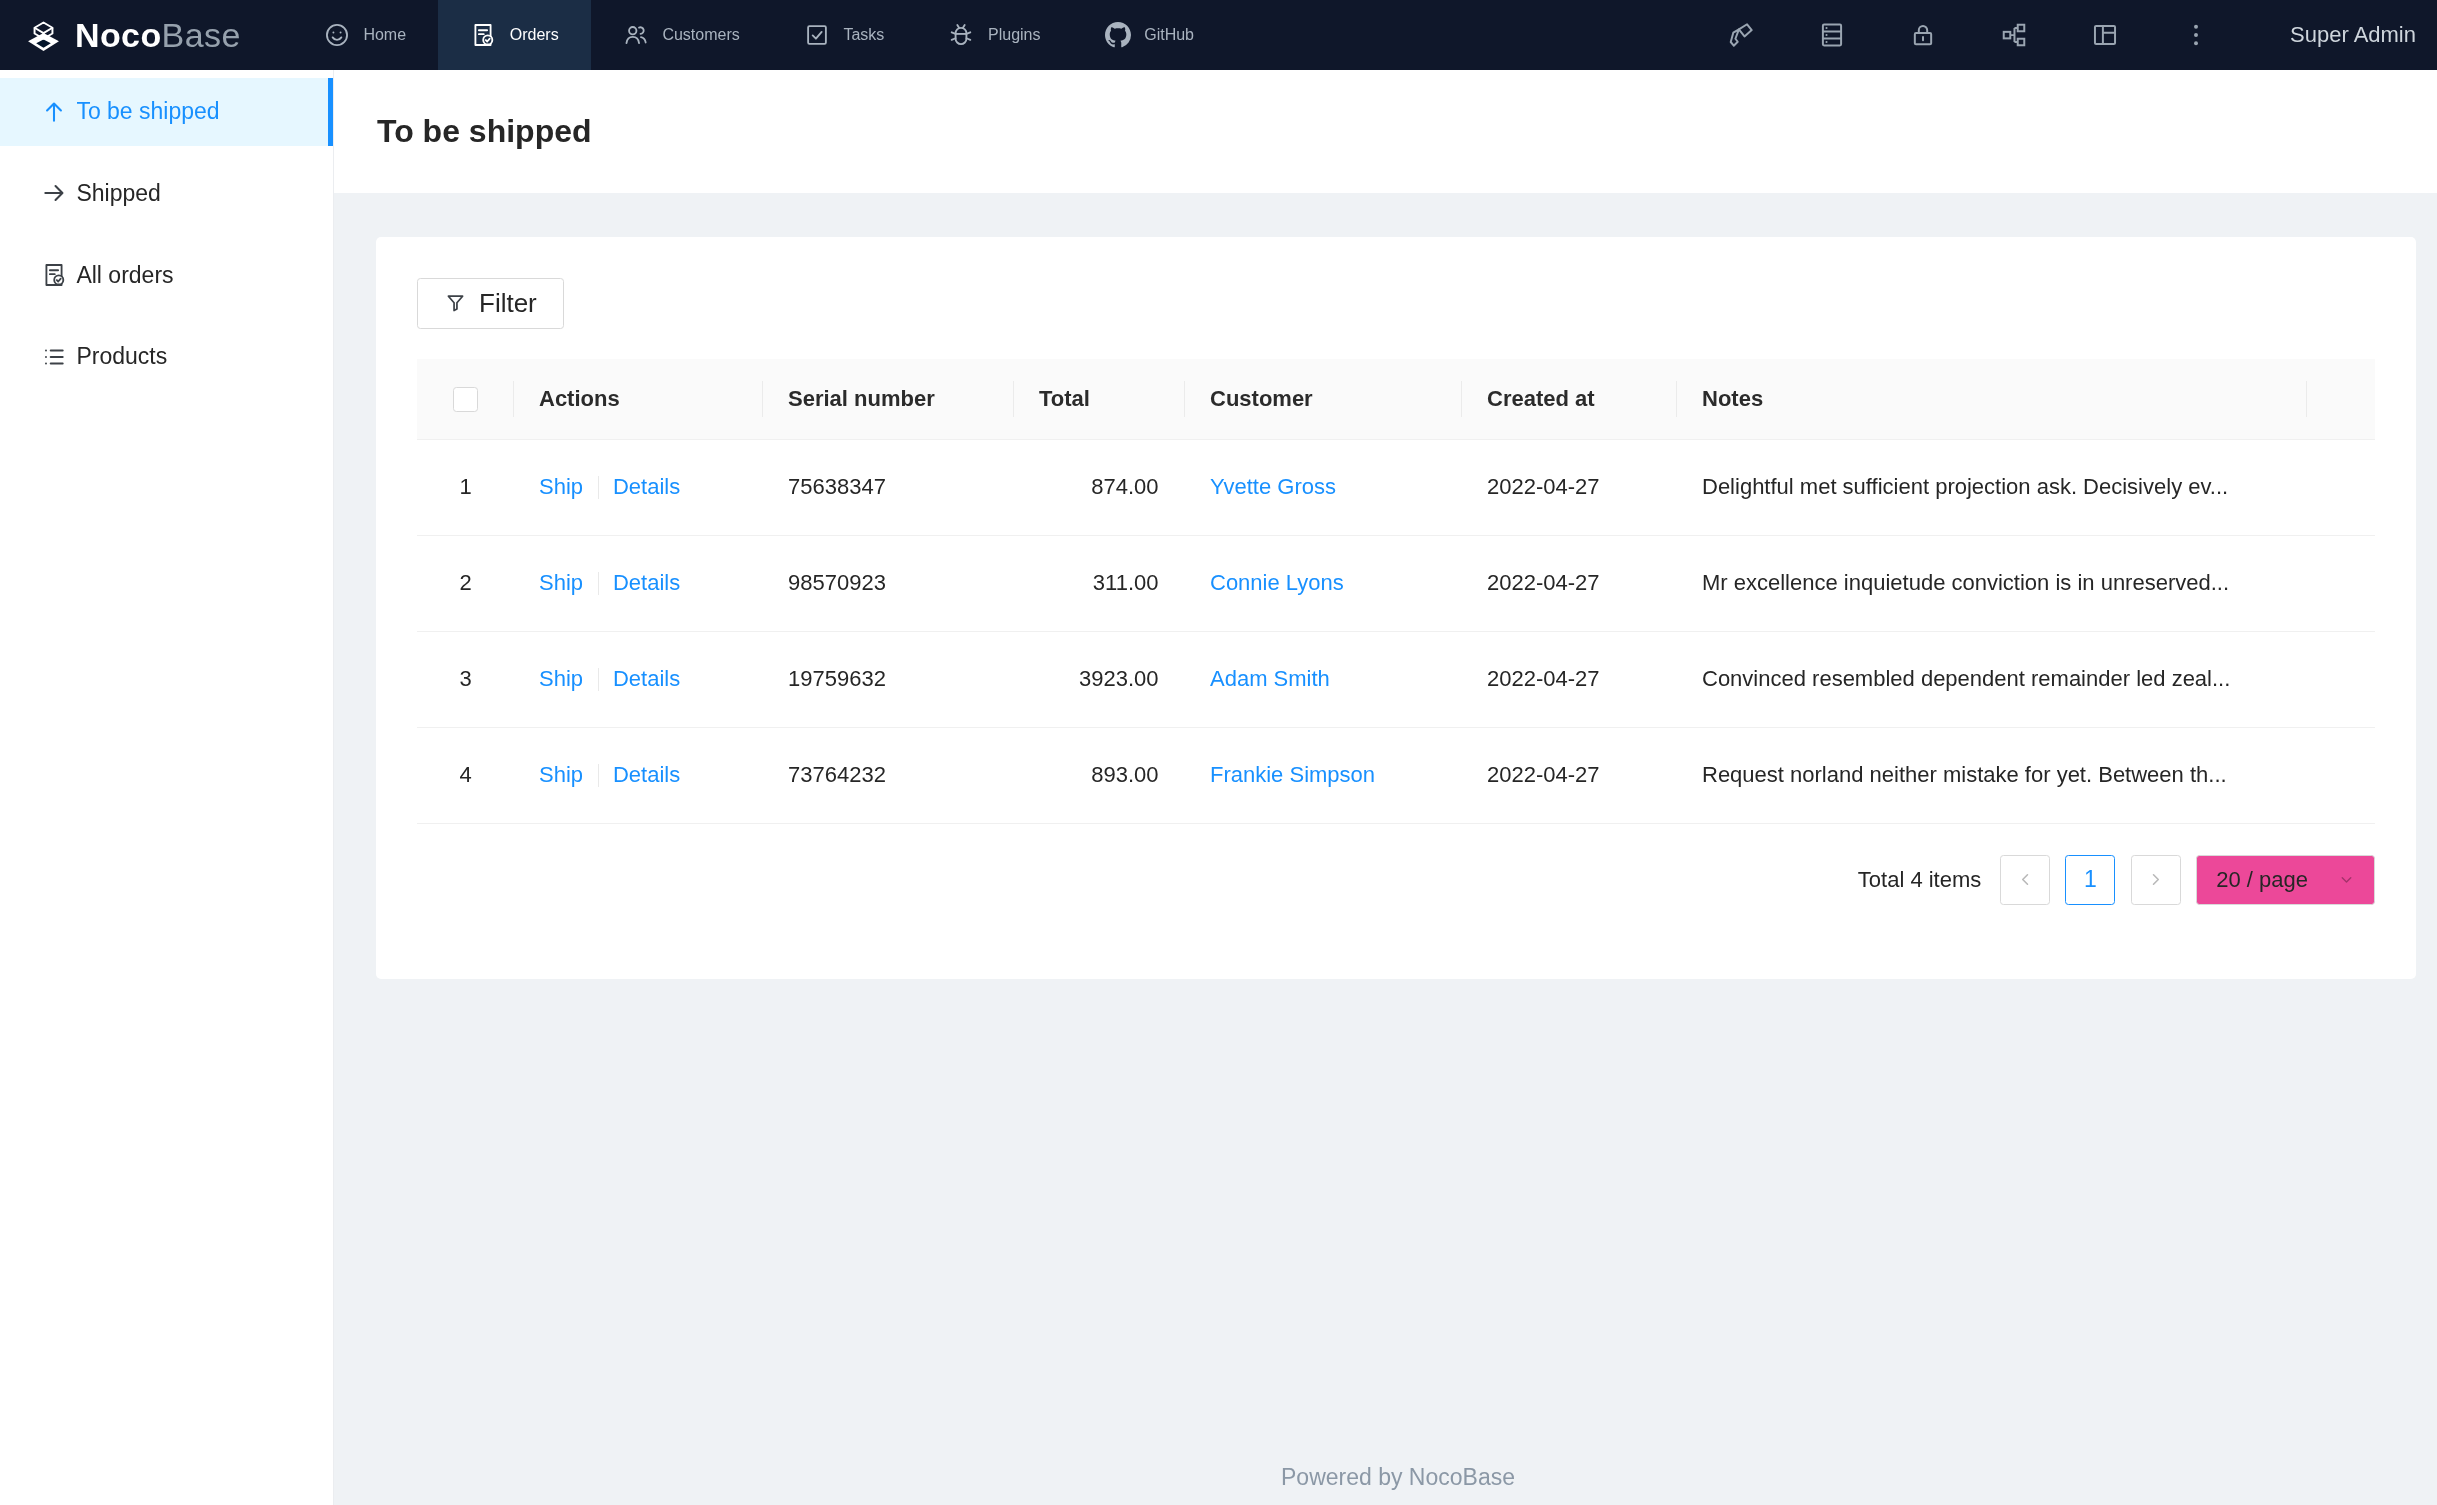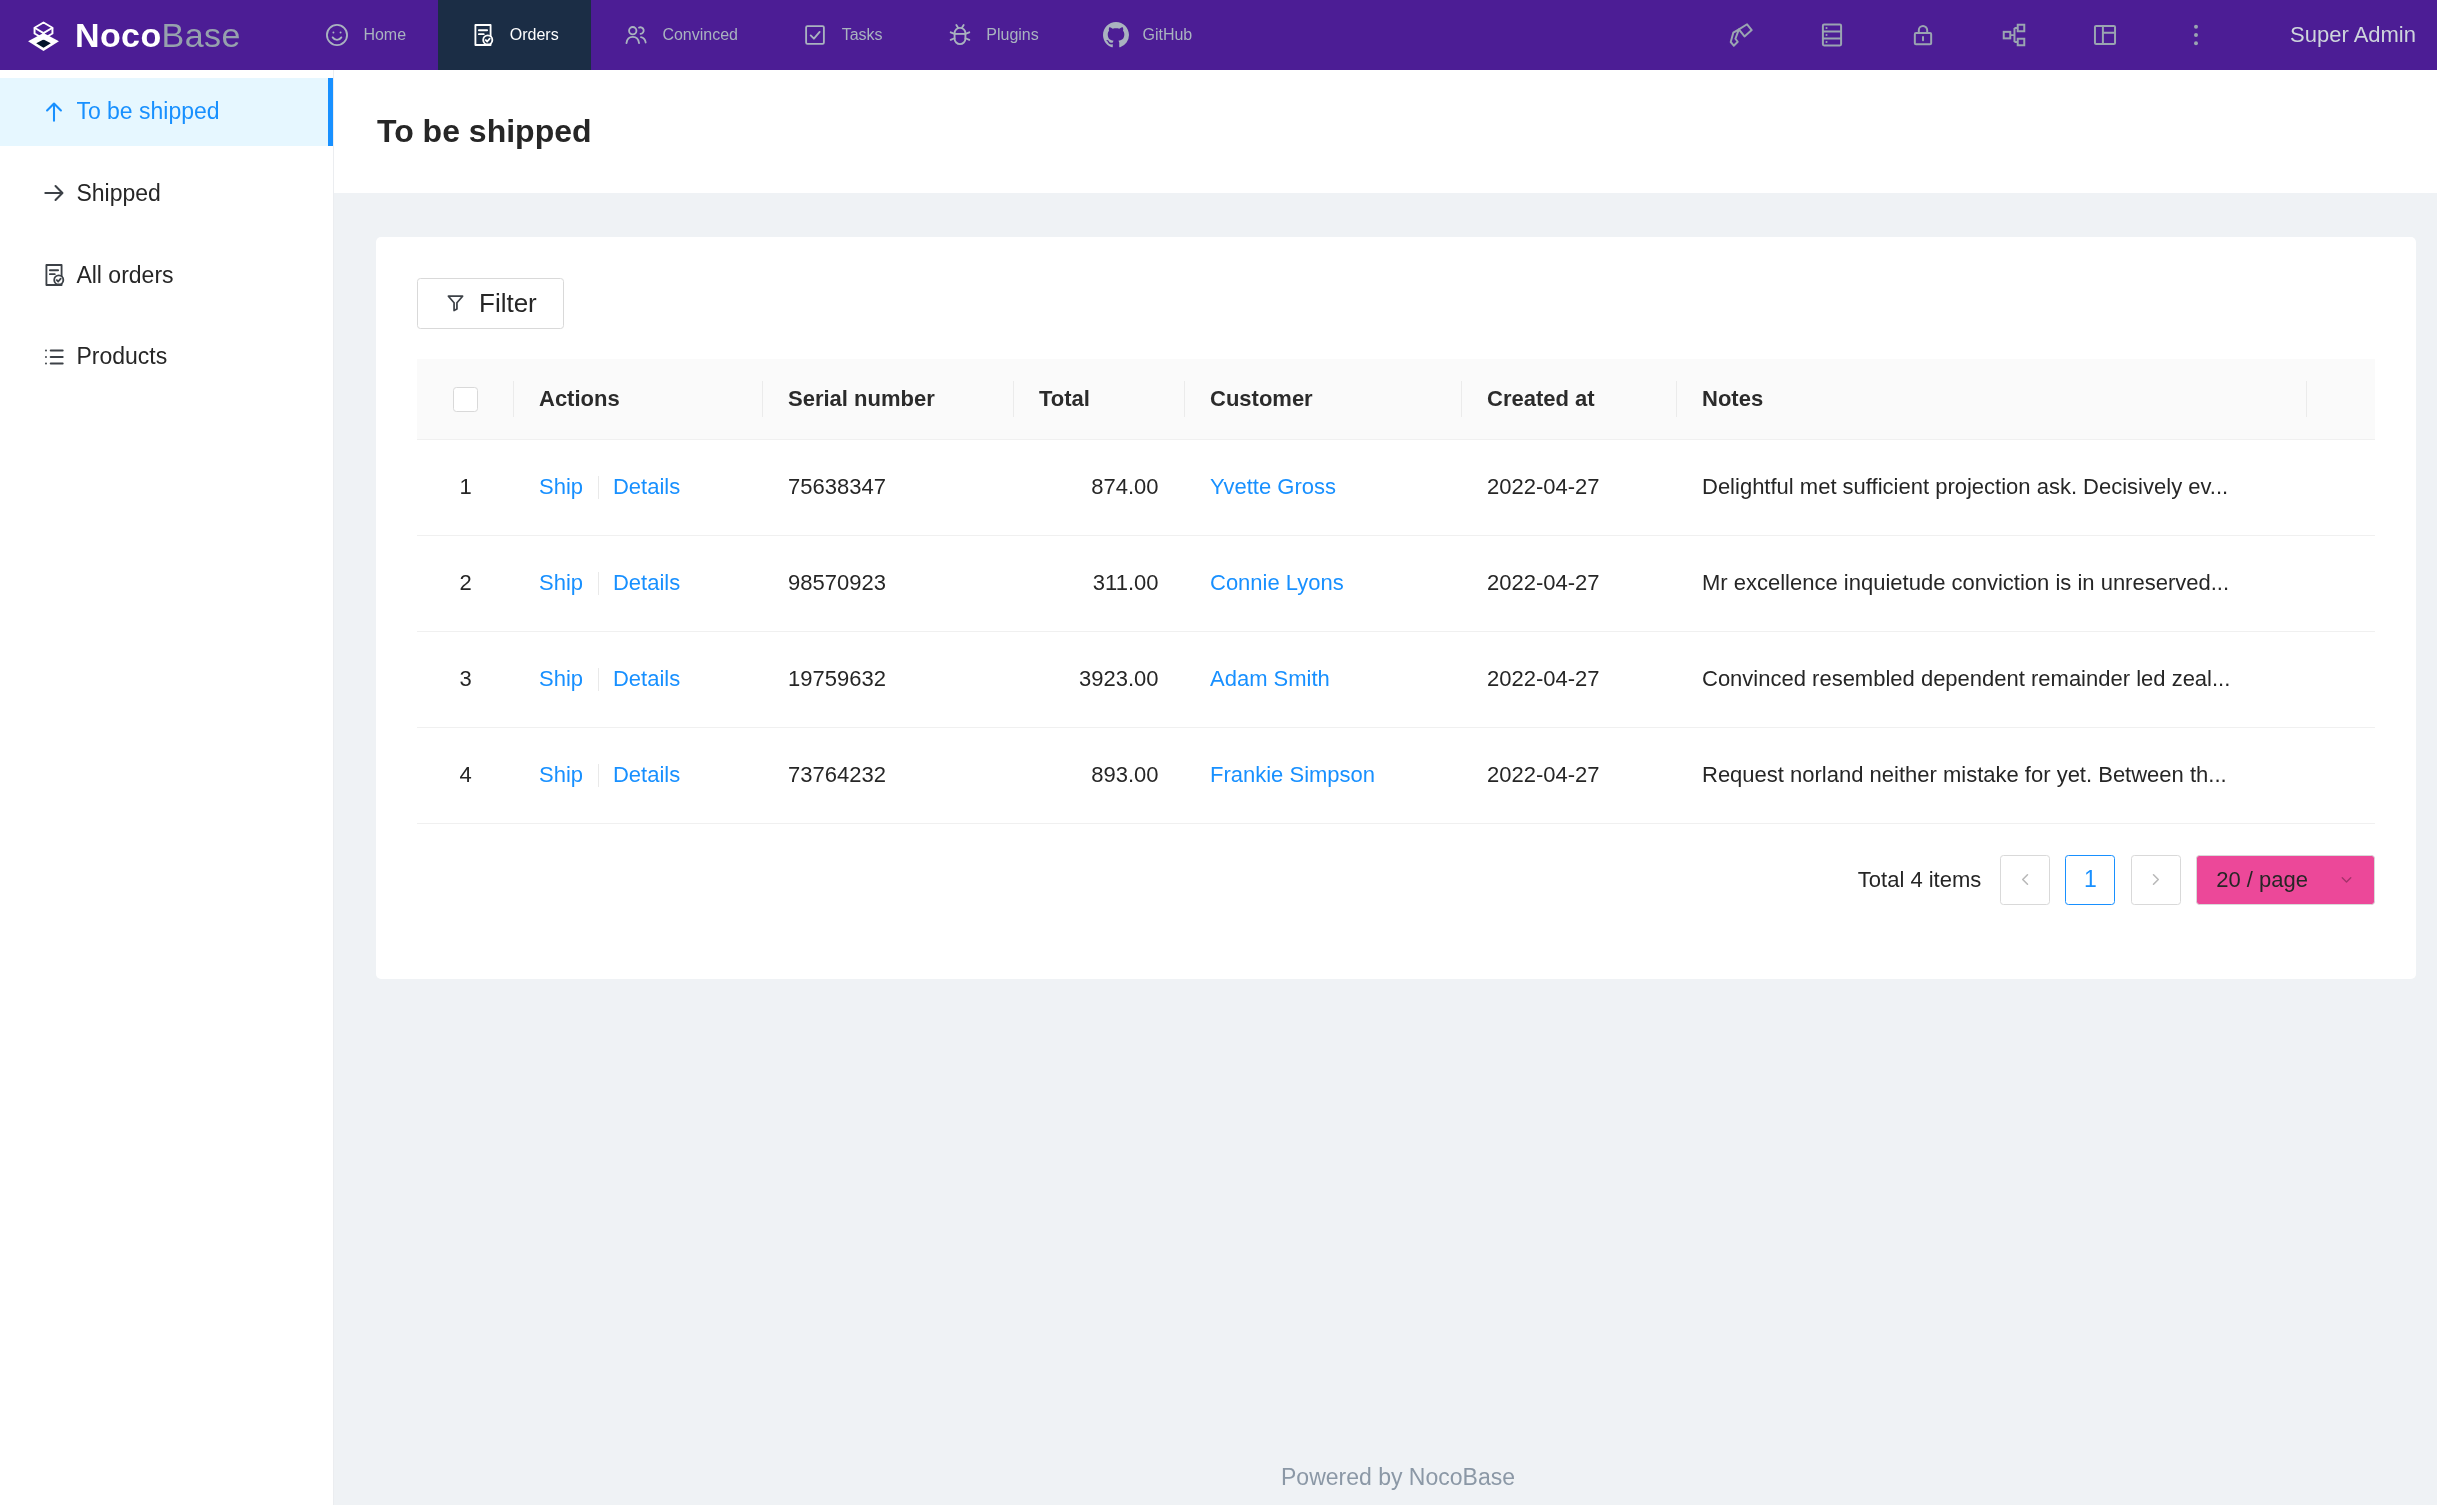--- a/index.html
+++ b/index.html
@@ -2,21 +2,21 @@
 <html style="font-size:13.7px"><head>
 <meta charset="utf-8">
 <style>
   * { margin:0; padding:0; box-sizing:border-box; }
   html,body { width:2438px; height:1505px; overflow:hidden;
     font-family:"Liberation Sans","DejaVu Sans",sans-serif; background:#eff2f5; }
   svg { display:block; }
 
   
   .nav { position:absolute; top:0; left:0; width:2438px; height:70px;
-    background:#4c1d95; display:flex; align-items:center; z-index:10; }
+    background:#0f172a; display:flex; align-items:center; z-index:10; }
   .logo { display:flex; align-items:center; gap:12px; padding-left:24px; }
   .logo-text { font-size:34px; letter-spacing:0.4px; white-space:nowrap; }
   .logo-bold { color:#ffffff; font-weight:700; }
   .logo-light { color:#96a1ad; font-weight:400; }
   .menu { display:flex; margin-left:51px; height:70px; }
   .menu-item { height:70px; display:flex; align-items:center; gap:13.7px;
     padding:0 32px; font-size:16px; color:#a9b3bf; cursor:pointer; white-space:nowrap; }
   .menu-item .mi { width:26px; height:26px; color:#a9b3bf; }
   .menu-item.active { background:#1b2d45; color:#ffffff; }
   .menu-item.active .mi { color:#ffffff; }
@@ -128,21 +128,21 @@
     </div>
     <div class="menu-item">
       <span class="mi">
         <svg viewBox="0 0 24 24" width="26" height="26" fill="none" stroke="currentColor" stroke-width="1.7">
           <circle cx="9" cy="8" r="3.4"></circle>
           <path d="M3.2 19.5c.5-3.6 2.9-5.7 5.8-5.7s5.3 2.1 5.8 5.7" stroke-linecap="round"></path>
           <path d="M14.8 5.2a3 3 0 1 1 1.4 5.7" stroke-linecap="round"></path>
           <path d="M16.6 13.9c2.3.4 3.9 2.3 4.3 5" stroke-linecap="round"></path>
         </svg>
       </span>
-      <span>Convinced</span>
+      <span>Customers</span>
     </div>
     <div class="menu-item">
       <span class="mi">
         <svg viewBox="0 0 24 24" width="26" height="26" fill="none" stroke="currentColor" stroke-width="1.7">
           <rect x="3.8" y="3.8" width="16.4" height="16.4" rx="1.2"></rect>
           <path d="M8 12.4l3 3 5.3-6.3" stroke-linecap="round" stroke-linejoin="round"></path>
         </svg>
       </span>
       <span>Tasks</span>
     </div>

